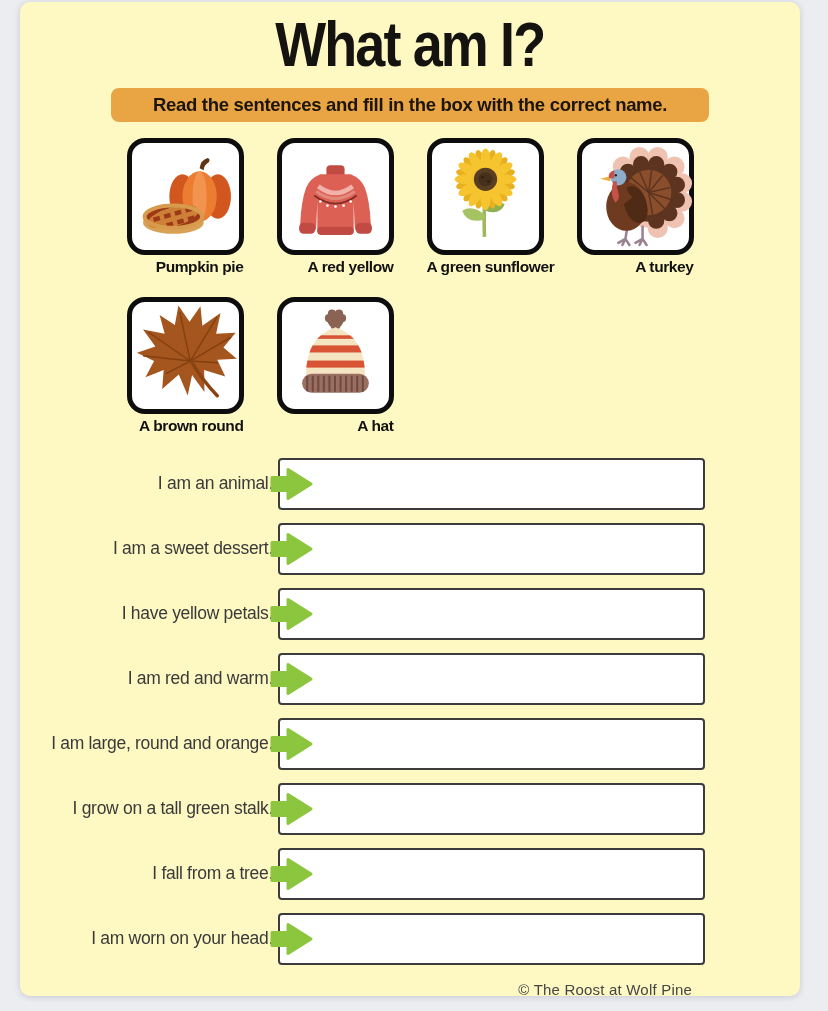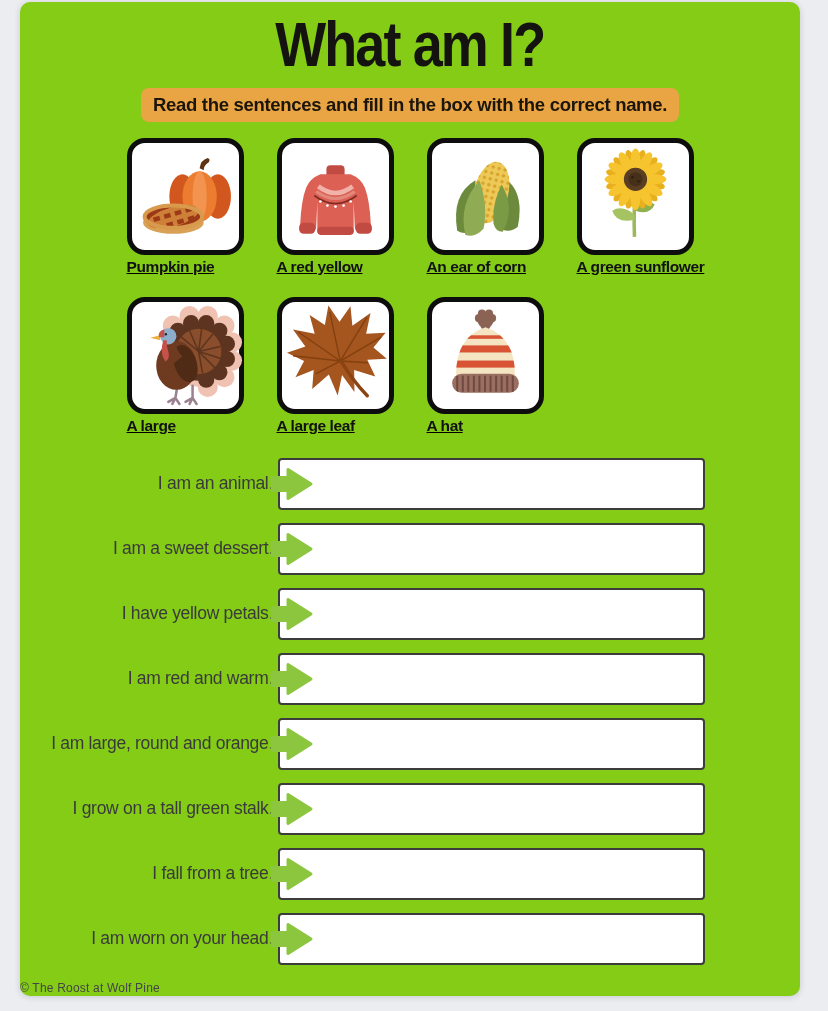--- a/index.html
+++ b/index.html
@@ -1,60 +1,60 @@
 <!DOCTYPE html>
 <html><head>
 <meta charset="utf-8">
 <style>
   * { margin:0; padding:0; box-sizing:border-box; }
   html,body { width:828px; height:1011px; overflow:hidden; }
   body { background:#ecedf1; font-family:"Liberation Sans", sans-serif; position:relative; }
   .page {
     position:absolute; left:20px; top:2px; width:780px; height:994px;
-    background:#84cc16; border-radius:10px;
+    background:#fef9c3; border-radius:10px;
     box-shadow:0 1px 6px rgba(40,40,60,.18);
     overflow:hidden;
   }
   .title {
     text-align:center; margin-top:12px; line-height:1.05;
     font-size:58px; font-weight:700; color:#151310; letter-spacing:-2px;
   }
   .title span { display:inline-block; transform:scale(.93,1.1); }
   .banner {
-    width:538px; margin:13px auto 16px auto; background:#e9a444;
+    width:598px; margin:13px auto 16px auto; background:#e9a444;
     border-radius:8px; padding:6px 0; text-align:center;
     font-size:18.5px; font-weight:700; color:#1b150c; letter-spacing:-0.3px;
   }
   .cards-grid {
     width:567px; margin:16px auto 0 auto;
     display:grid; grid-template-columns:repeat(4,117px);
     column-gap:33px; row-gap:21px;
   }
-  .card-cell { text-align:left;text-decoration:underline; }
+  .card-cell { text-align:right; }
   .card {
     width:117px; height:117px; border:5px solid #0d0d0d; border-radius:18px;
     background:#fff; padding:3px;
   }
   .card svg { width:100%; height:100%; overflow:visible; display:block; }
   .card-label {
     margin-top:3px; font-size:15.5px; font-weight:700; color:#111;
     letter-spacing:-0.4px; white-space:nowrap;
   }
   .sentences { margin-top:23px; margin-left:24px; width:666px; }
   .sentence-row { display:flex; align-items:center; height:52px; margin-bottom:13px; }
   .sentence-text {
     width:234px; text-align:right; padding-right:5px;
     font-size:17.5px; color:#3a3a3a; letter-spacing:-0.3px;
   }
   .answer-box {
     position:relative; width:427px; height:52px; background:#fff;
     border:2px solid #3c3c3c; border-radius:4px;
   }
   .arrow-icon { position:absolute; left:-11px; top:50%; transform:translateY(-50%); width:45px; height:37px; }
-  .footer { width:672px; margin-top:16px; text-align:left; font-size:12px; color:#454545; letter-spacing:.2px; }
+  .footer { width:672px; margin-top:16px; text-align:right; font-size:15px; color:#454545; letter-spacing:.2px; }
 </style>
 </head>
 <body>
 
 <div class="page">
 
   <div class="title"><span>What am I?</span></div>
 
   <div class="banner">
     <span>Read the sentences and fill in the box with the correct name.</span>
@@ -102,40 +102,20 @@
             <circle cx="50" cy="60" r="1.3"></circle>
               <circle cx="58" cy="59" r="1.3"></circle>
             <circle cx="65" cy="55" r="1.3"></circle>
           </g>
         </svg>
       </div>
       <div class="card-label">A red yellow</div>
     </div>
 
 
-    <div class="card-cell">
-      <div class="card">
-        <svg viewBox="0 0 100 100">
-          <defs>
-            <pattern id="kern" width="6" height="6" patternUnits="userSpaceOnUse">
-              <circle cx="3" cy="3" r="1.7" fill="#D7A32C"></circle>
-            </pattern>
-          </defs>
-          <path d="M62 28 Q90 40 82 80 Q72 88 62 80 Z" fill="#6B8A3C"></path>
-          <path d="M40 34 Q16 48 22 84 Q32 90 42 80 Z" fill="#6B8A3C"></path>
-          <g transform="rotate(14 55 48)">
-            <ellipse cx="55" cy="46" rx="17" ry="31" fill="#EDC957"></ellipse>
-            <ellipse cx="55" cy="46" rx="17" ry="31" fill="url(#kern)"></ellipse>
-          </g>
-          <path d="M30 88 Q23 58 44 34 Q53 60 48 82 Q40 91 30 88 Z" fill="#8FAC55"></path>
-          <path d="M67 85 Q80 62 66 38 Q56 58 58 77 Q60 85 67 85 Z" fill="#7A9A45"></path>
-        </svg>
-      </div>
-      <div class="card-label">An ear of corn</div>
-    </div>
 
     <div class="card-cell">
       <div class="card">
         <svg viewBox="0 0 100 100">
           <path d="M50 45 Q48 64 49 90" stroke="#9CB85A" stroke-width="3.5" fill="none"></path>
           <path d="M49 68 Q37 58 27 64 Q31 77 49 73 Z" fill="#A6C363"></path>
           <path d="M50 59 Q63 52 69 58 Q64 69 50 64 Z" fill="#8FB04C"></path>
           <g fill="#E8AF1E">
             <ellipse cx="50" cy="15" rx="4.5" ry="12" transform="rotate(15 50 33)"></ellipse>
             <ellipse cx="50" cy="15" rx="4.5" ry="12" transform="rotate(45 50 33)"></ellipse>
@@ -216,42 +196,42 @@
           <ellipse cx="41" cy="60" rx="20" ry="24" fill="#6E3A20"></ellipse>
           <ellipse cx="50" cy="58" rx="11" ry="19" fill="#4F2A14" transform="rotate(-18 50 58)"></ellipse>
           <path d="M34 36 Q30 49 37 59 L47 51 Q40 44 40 36 Z" fill="#6E3A20"></path>
           <path d="M25 30 L15 32.5 L25 35 Z" fill="#EFAF3F"></path>
           <circle cx="33" cy="31" r="8" fill="#8CAECB"></circle>
           <circle cx="30.5" cy="29" r="1.2" fill="#222222"></circle>
           <path d="M29 24 Q22 26 24 32 L29 32 Z" fill="#C4524A"></path>
           <path d="M28 35 Q24 48 30 56 Q35 53 33 46 Q31 40 31.5 35 Z" fill="#C4524A"></path>
         </svg>
       </div>
-      <div class="card-label">A large</div>
+      <div class="card-label">A turkey</div>
     </div>
 
     <div class="card-cell">
       <div class="card">
         <svg viewBox="0 0 100 100">
           <g transform="rotate(-12 50 48) translate(0,-2) scale(1.06) ">
             <path d="M50 2 L57 19 L70 7 L68 25 L87 17 L79 35 L97 38 L83 49 L93 62 L75 59 L79 76 L61 66 L57 86 L49 68 L41 86 L37 65 L19 75 L24 58 L6 61 L17 48 L3 37 L21 35 L13 17 L32 25 L31 7 L43 19 Z" fill="#A5551E"></path>
             <g stroke="#83400F" stroke-width="1.3" fill="none">
               <path d="M50 55 L50 8"></path>
                 <path d="M50 55 L83 20"></path>
                 <path d="M50 55 L92 41"></path>
               <path d="M50 55 L75 62"></path>
                 <path d="M50 55 L25 62"></path>
                 <path d="M50 55 L8 41"></path>
               <path d="M50 55 L17 20"></path>
             </g>
             <path d="M51 56 Q58 76 68 92" stroke="#8A4413" stroke-width="3.2" fill="none" stroke-linecap="round"></path>
           </g>
         </svg>
       </div>
-      <div class="card-label">A large leaf</div>
+      <div class="card-label">A brown round</div>
     </div>
 
     <div class="card-cell">
       <div class="card">
         <svg viewBox="0 0 100 100">
           <g fill="#8A6354">
             <circle cx="50" cy="15" r="8"></circle>
               <circle cx="43.5" cy="13" r="4"></circle>
             <circle cx="56.5" cy="13" r="4"></circle>
               <circle cx="46.5" cy="8.5" r="4"></circle>

